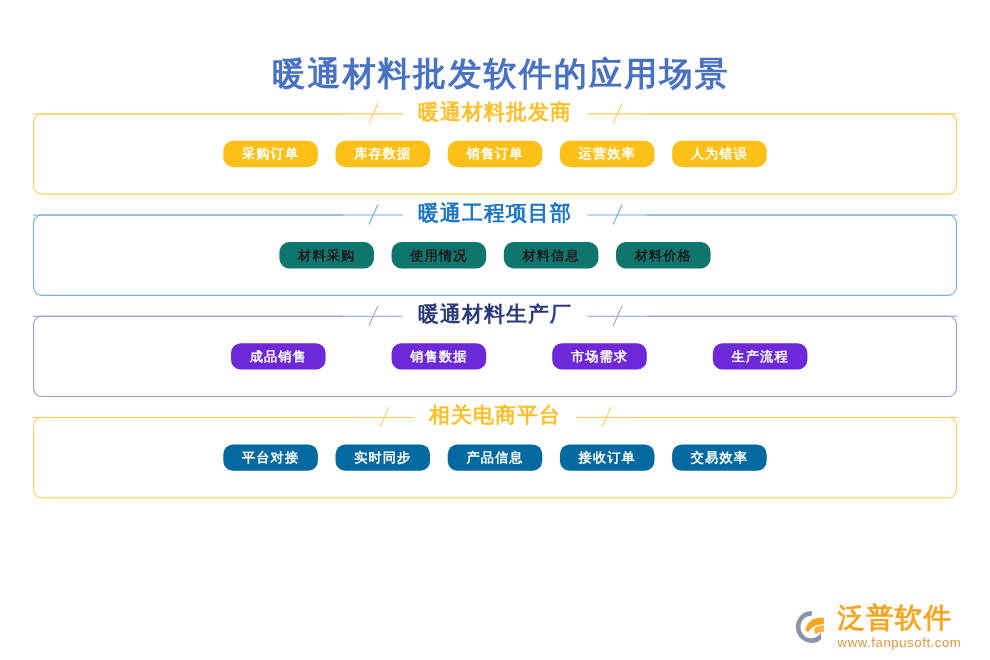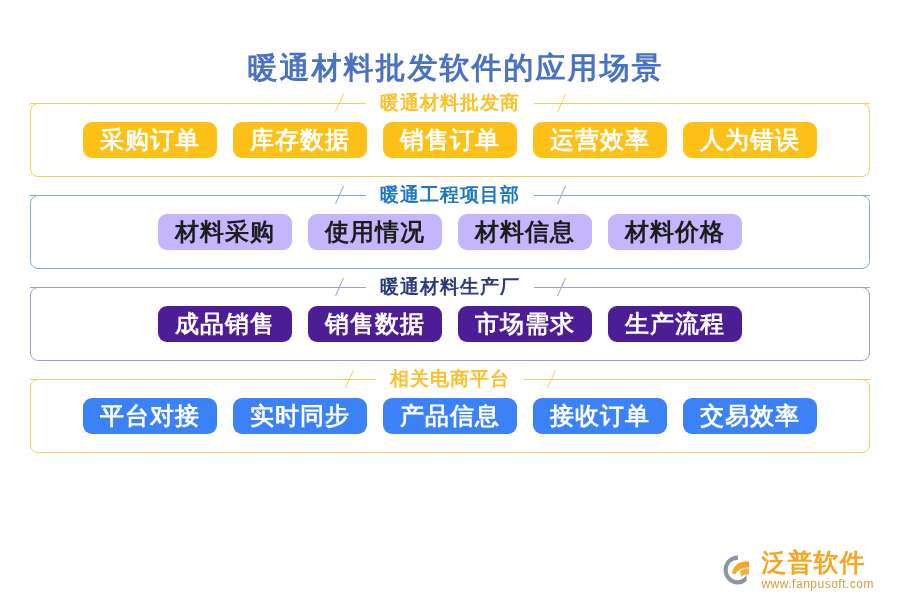--- a/index.html
+++ b/index.html
@@ -97,61 +97,61 @@
     background: #ffffff;
     letter-spacing: 1px;
     line-height: 22px;
     white-space: nowrap;
     font-family: "Liberation Serif", "DejaVu Serif", serif;
   }
 
   
   .chip {
     border-radius: 9px;
-    height: 36px;
+    height: 24px;
     display: flex;
     align-items: center;
     justify-content: center;
     padding: 0 17px;
-    font-size: 24px;
+    font-size: 12px;
     font-weight: bold;
     letter-spacing: 1px;
     white-space: nowrap;
     box-sizing: border-box;
     font-family: "Liberation Serif", "DejaVu Serif", serif;
     text-align: center;
   }
 
   
   .theme-amber .section-box { border-color: #f9cf5a; }
   .theme-amber .section-header .rule { background: #f9cf5a; }
   .theme-amber .section-header .slash::before { background: #f9cf5a; }
   .theme-amber .section-title { color: #fbc02a; }
   .theme-amber .chip { background: #fcc016; color: #ffffff; }
 
   
   .theme-teal .section-box { border-color: #7aaedd; }
   .theme-teal .section-header .rule { background: #7aaedd; }
   .theme-teal .section-header .slash::before { background: #7aaedd; }
   .theme-teal .section-title { color: #1d77c3; }
-  .theme-teal .chip { background: #c4b5fd; color: #1d1d1d; }
+  .theme-teal .chip { background: #0f766e; color: #1d1d1d; }
 
   
   .theme-green .section-box { border-color: #9aa2d4; }
   .theme-green .section-header .rule { background: #9aa2d4; }
   .theme-green .section-header .slash::before { background: #9aa2d4; }
   .theme-green .section-title { color: #2a3a7c; }
-  .theme-green .chip { background: #4c1d95; color: #ffffff; }
+  .theme-green .chip { background: #6d28d9; color: #ffffff; margin-left: 44px; }
 
   
   .theme-blue .section-box { border-color: #f9cf5a; }
   .theme-blue .section-header .rule { background: #f9cf5a; }
   .theme-blue .section-header .slash::before { background: #f9cf5a; }
   .theme-blue .section-title { color: #fbc02a; }
-  .theme-blue .chip { background: #3b82f6; color: #ffffff; }
+  .theme-blue .chip { background: #0369a1; color: #ffffff; }
 
   
   .logo {
     position: absolute;
     right: 26px;
     bottom: 10px;
     display: flex;
     align-items: center;
     gap: 6px;
   }

